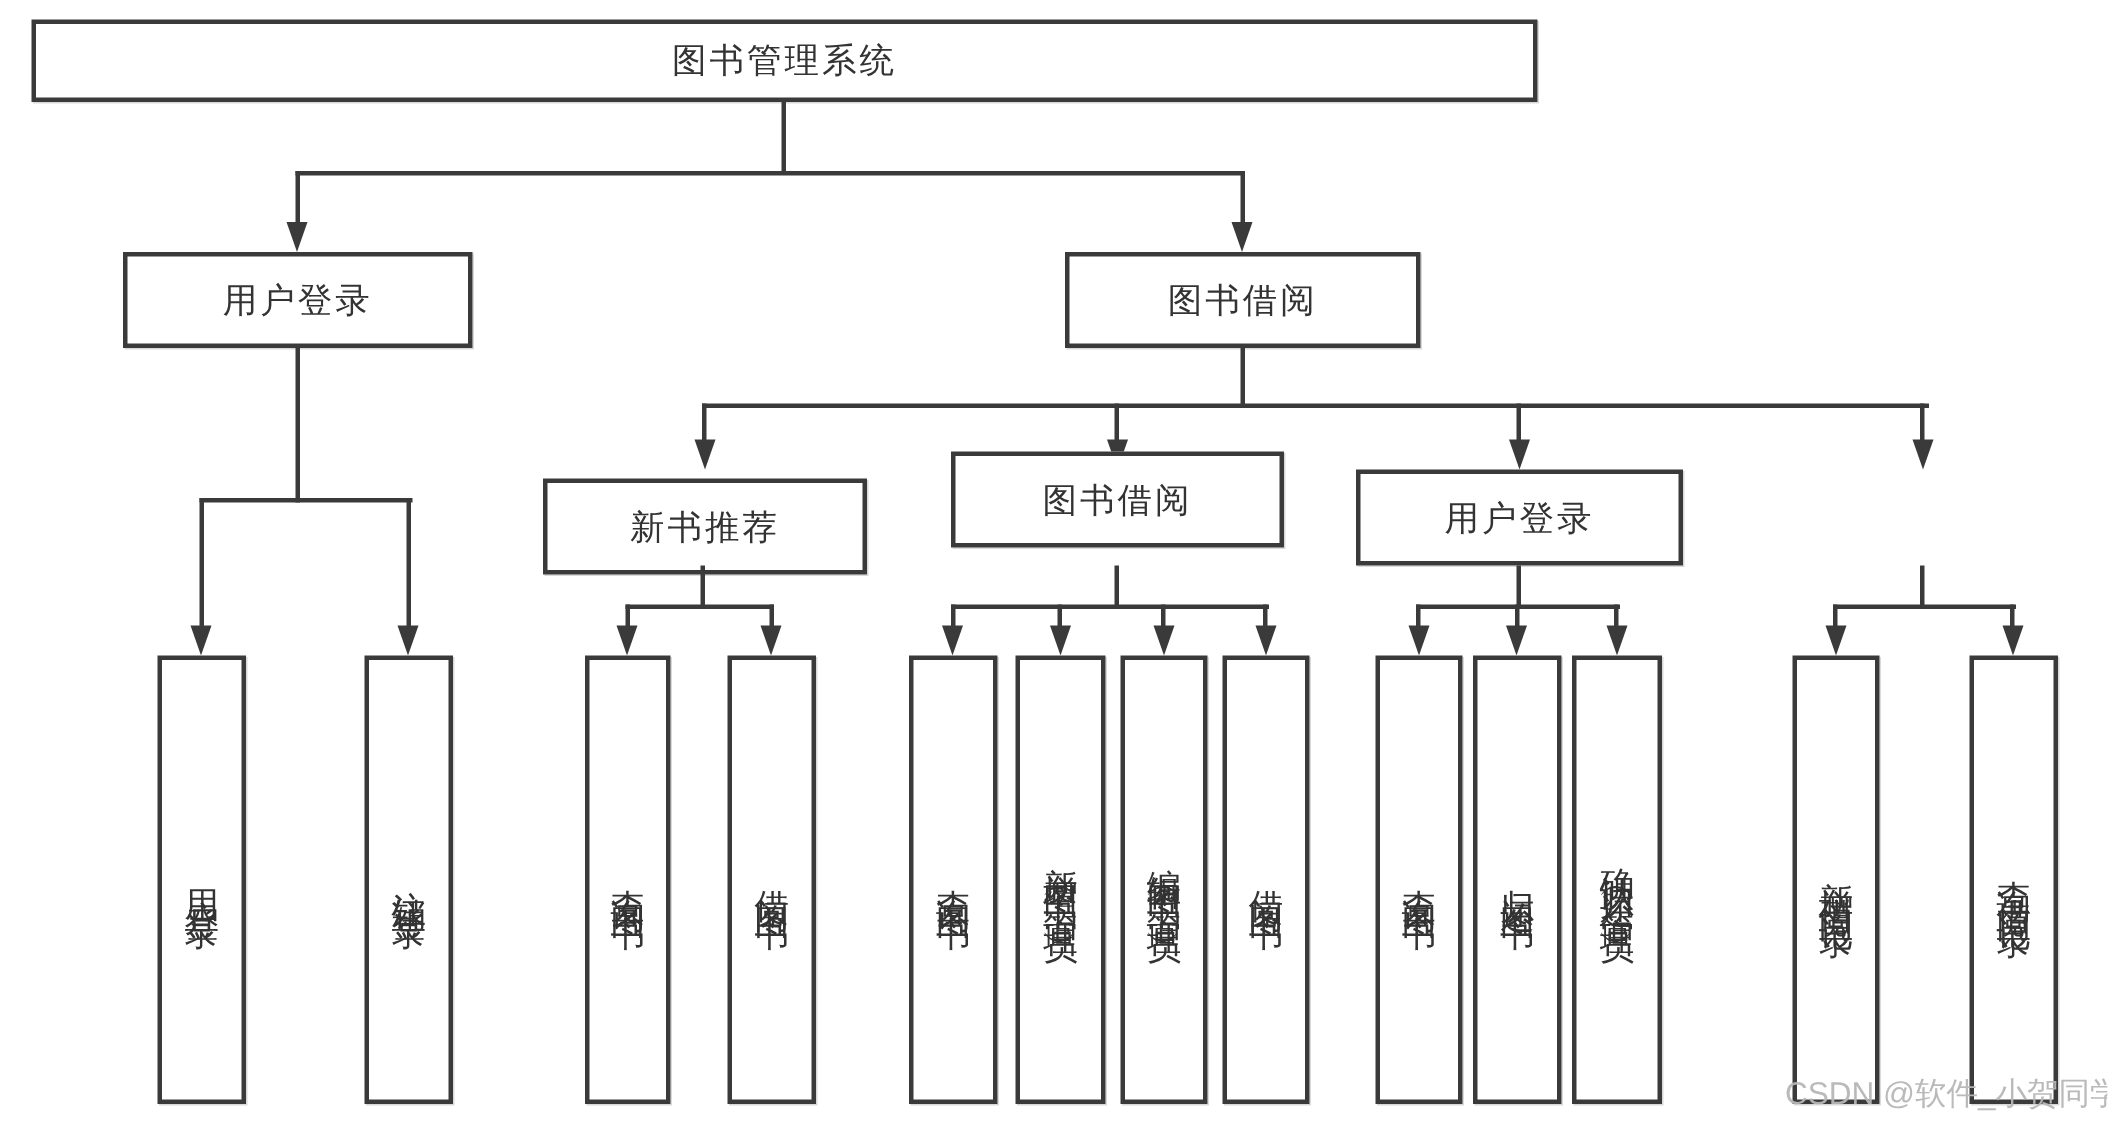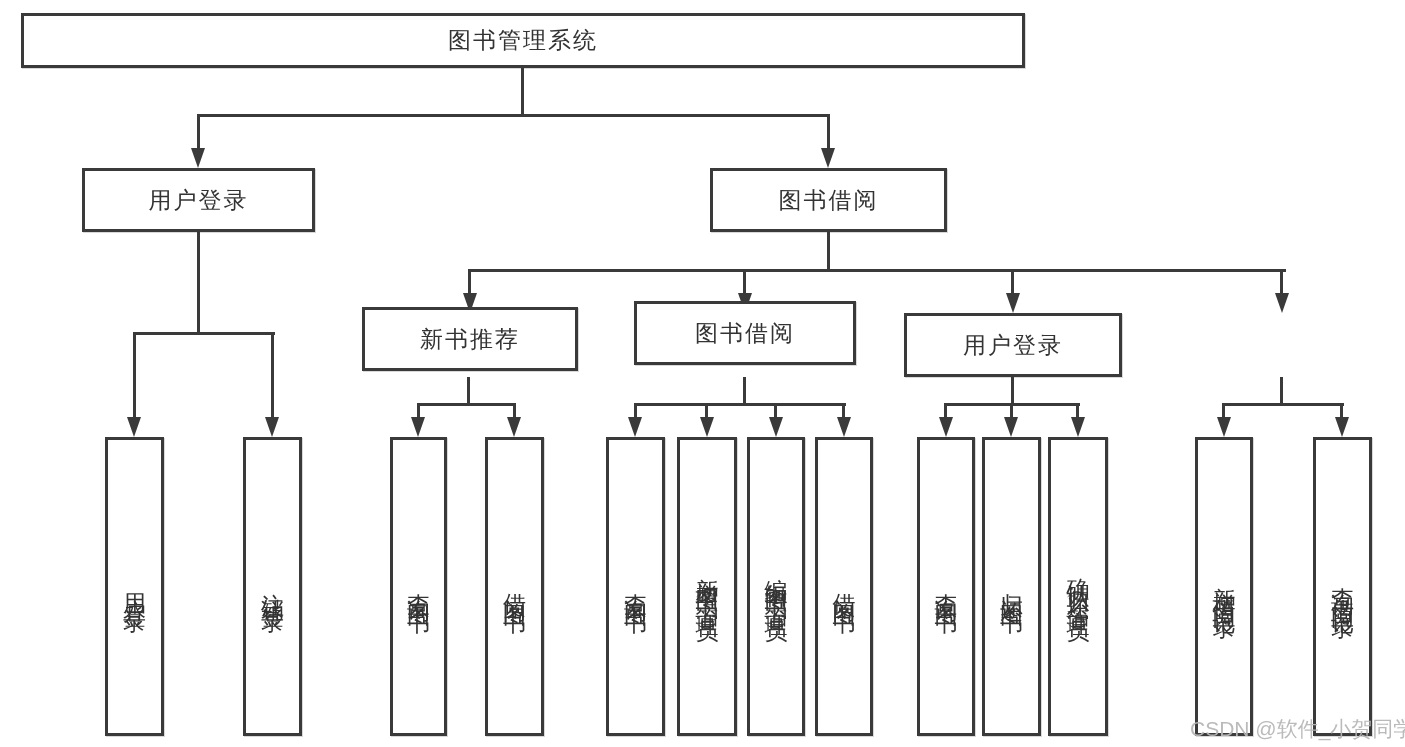--- a/index.html
+++ b/index.html
@@ -85,21 +85,21 @@
   <div class="ln" style="left:468px; top:269px; width:818px; height:3px;"></div>
   <div class="ln" style="left:468px; top:269px; width:3px; height:26px;"></div>
   <div class="ln" style="left:743px; top:269px; width:3px; height:26px;"></div>
   <div class="ln" style="left:1011px; top:269px; width:3px; height:26px;"></div>
   <div class="ln" style="left:1280px; top:269px; width:3px; height:26px;"></div>
   <div class="arrow" style="left:463px; top:293px;"></div>
   <div class="arrow" style="left:738px; top:293px;"></div>
   <div class="arrow" style="left:1006px; top:293px;"></div>
   <div class="arrow" style="left:1275px; top:293px;"></div>
 
-  <div class="box hbox" style="left:362px; top:307px; width:216px;">
+  <div class="box hbox" style="left:362px; top:319px; width:216px;">
     <span>新书推荐</span>
   </div>
   <div class="box hbox" style="left:634px; top:301px; width:222px;">
     <span>图书借阅</span>
   </div>
   <div class="box hbox" style="left:904px; top:313px; width:218px;">
     <span>用户登录</span>
   </div>
 
   <div class="ln" style="left:467px; top:377px; width:3px; height:28px;"></div>

